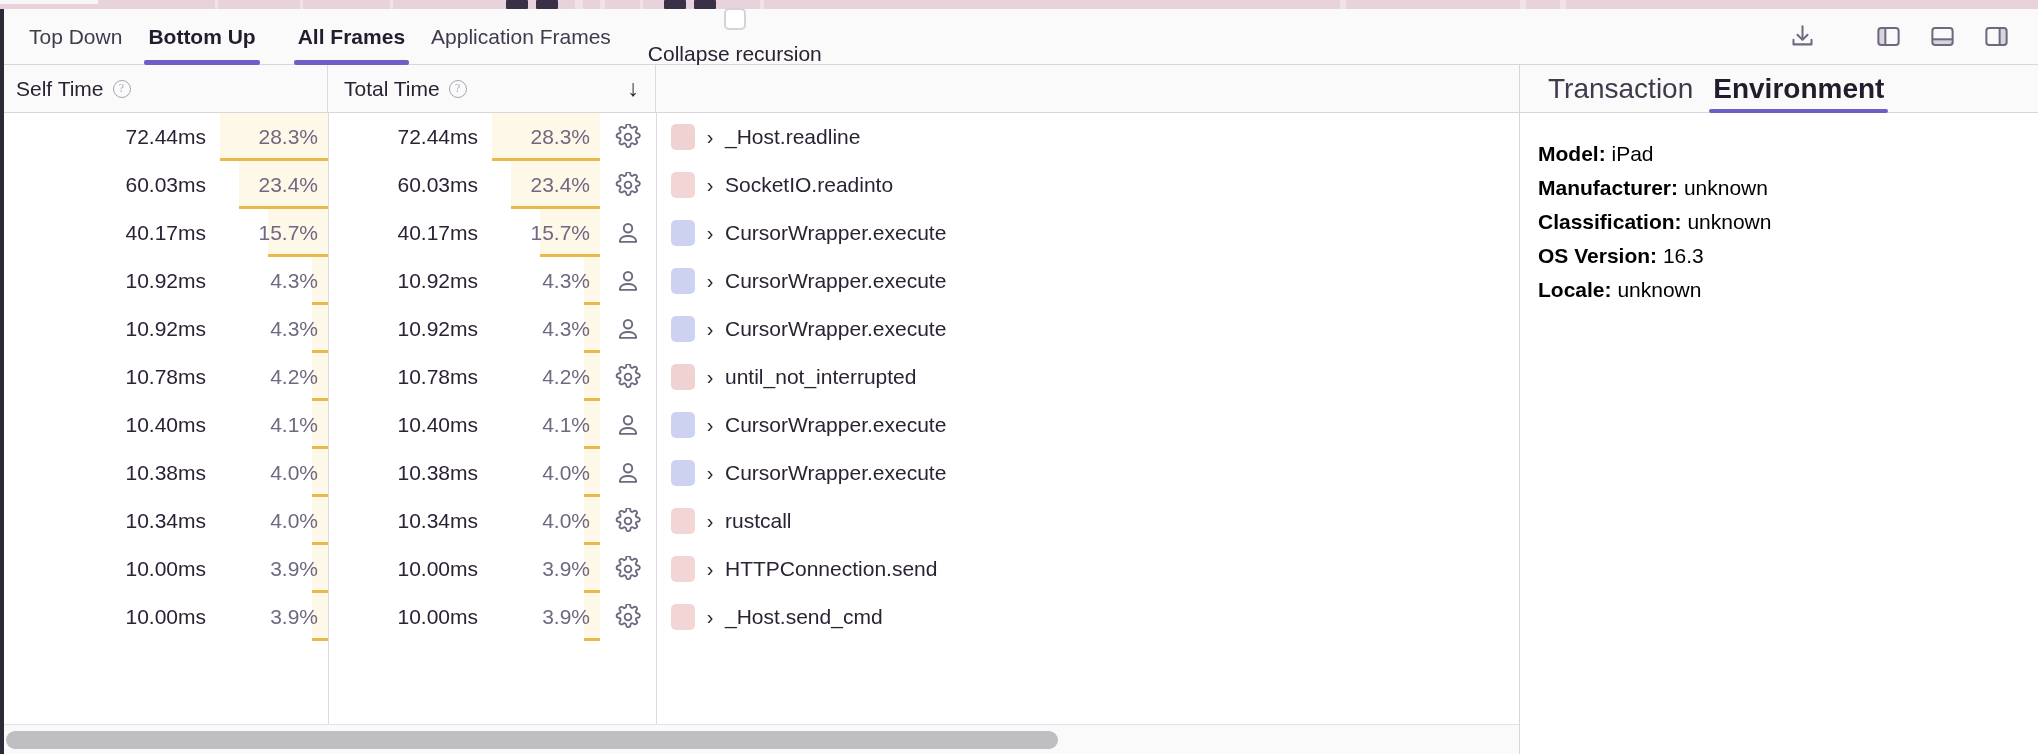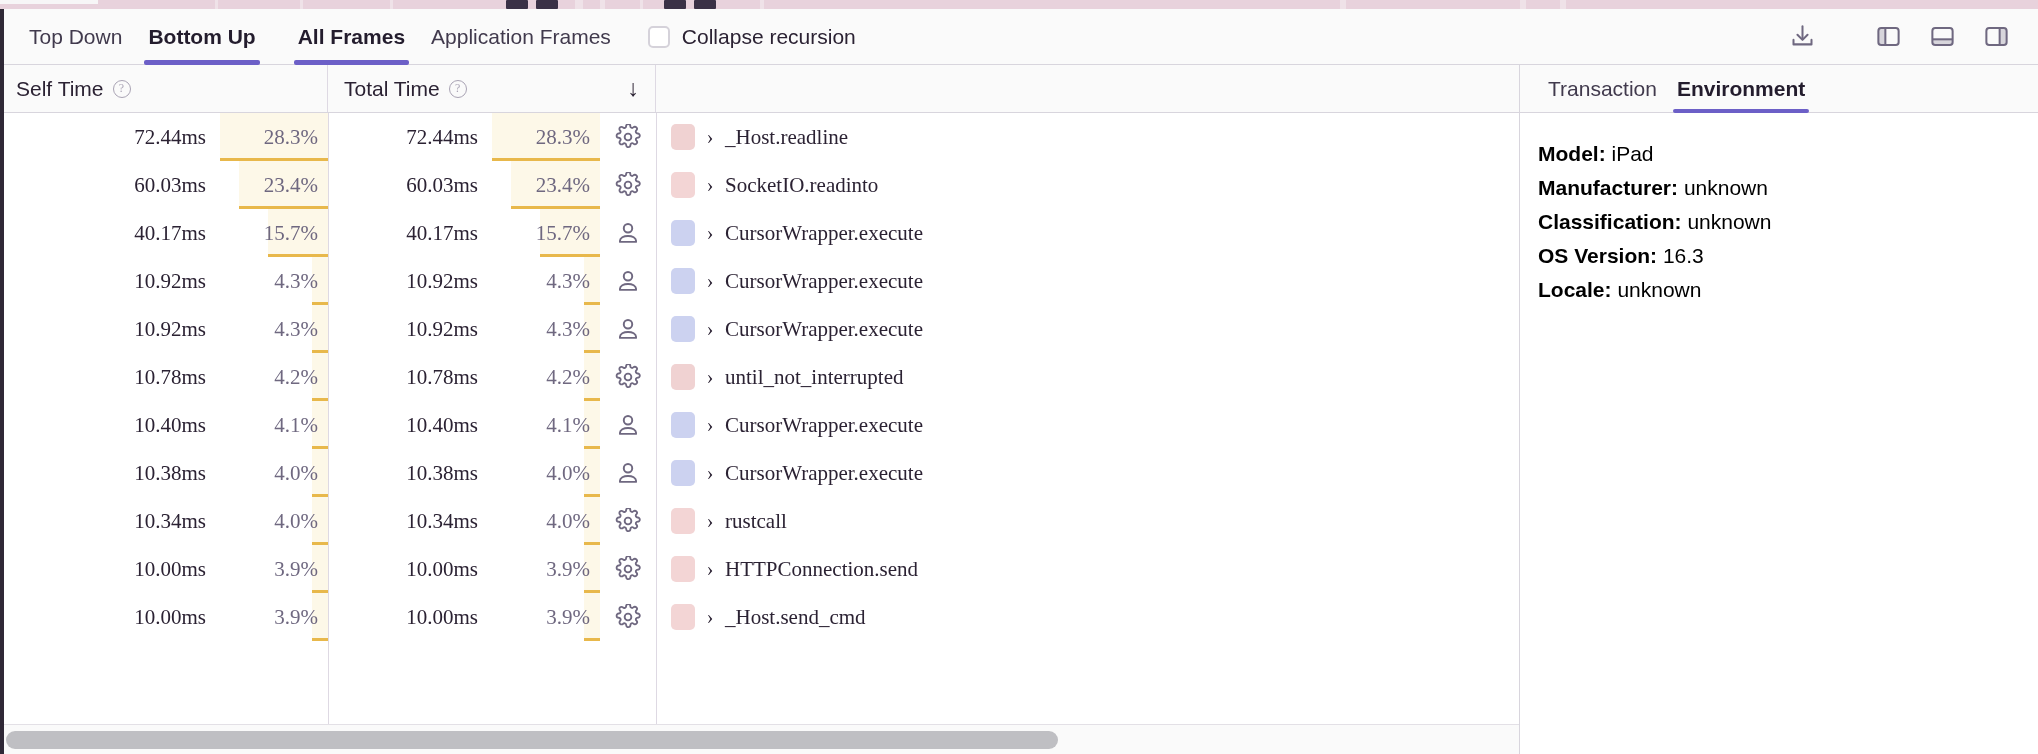--- a/index.html
+++ b/index.html
@@ -65,21 +65,21 @@
   }
   .tab.active { font-weight: bold; color: #231c2d; }
   .tab.active::after {
     content: ""; position: absolute; left: 9px; right: 9px; bottom: 0;
     height: 5px; background: #6c5fc7; border-radius: 2px;
   }
   .tabgap { width: 16px; }
   .collapse-wrap {
     display: flex; align-items: center; gap: 12px;
     padding: 0 10px; margin-left: 14px;
-    font-size: 21px; color: #2b2233; cursor: pointer; white-space: nowrap;
+    font-size: 21px; color: #2b2233; cursor: pointer; white-space: nowrap; flex-direction: column;
   }
   .cbx {
     width: 22px; height: 22px; border: 2px solid #d5d2da;
     border-radius: 5px; background: #ffffff; flex: 0 0 auto;
   }
   .tb-right {
     margin-left: auto; display: flex; align-items: center;
     gap: 10px; padding-right: 20px;
   }
   .ibtn {
@@ -124,21 +124,20 @@
   .tbody { flex: 1 1 auto; position: relative; overflow: hidden; }
   .grid-cols {
     position: absolute; top: 0; bottom: 0; left: 0; right: 0;
     pointer-events: none;
   }
   .vline { position: absolute; top: 0; bottom: 0; width: 1px; background: #ded9e3; }
 
   .row {
     display: flex; height: 48px; align-items: stretch;
     position: relative;
-    font-family: Liberation Serif, serif;
   }
   .cell-num {
     width: 328px; flex: 0 0 328px; position: relative;
     display: flex; align-items: stretch;
   }
   .ms {
     flex: 1 1 auto; display: flex; align-items: center;
     justify-content: flex-end; font-size: 21px; color: #2b2233;
     padding-right: 14px;
   }
@@ -190,21 +189,21 @@
     flex: 1 1 auto; display: flex; flex-direction: column;
     background: #ffffff; min-width: 0;
   }
   .dtabs {
     height: 48px; flex: 0 0 auto; display: flex; align-items: center;
     padding-left: 18px; background: #fafafa;
     border-bottom: 1px solid #d8d5dd;
   }
   .dtab {
     position: relative; height: 48px; display: flex; align-items: center;
-    padding: 16px 10px; font-size: 21px; color: #413a4d; cursor: pointer;
+    padding: 16px 10px; font-size: 28px; color: #413a4d; cursor: pointer;
     white-space: nowrap;
   }
   .dtab.active { font-weight: bold; color: #231c2d; }
   .dtab.active::after {
     content: ""; position: absolute; left: 6px; right: 6px; bottom: 0;
     height: 4px; background: #6c5fc7; border-radius: 2px;
   }
   .dbody { flex: 1 1 auto; padding: 24px 0 0 18px; }
   .dline {
     font-size: 21px; color: #000000; line-height: 34px; white-space: nowrap;

